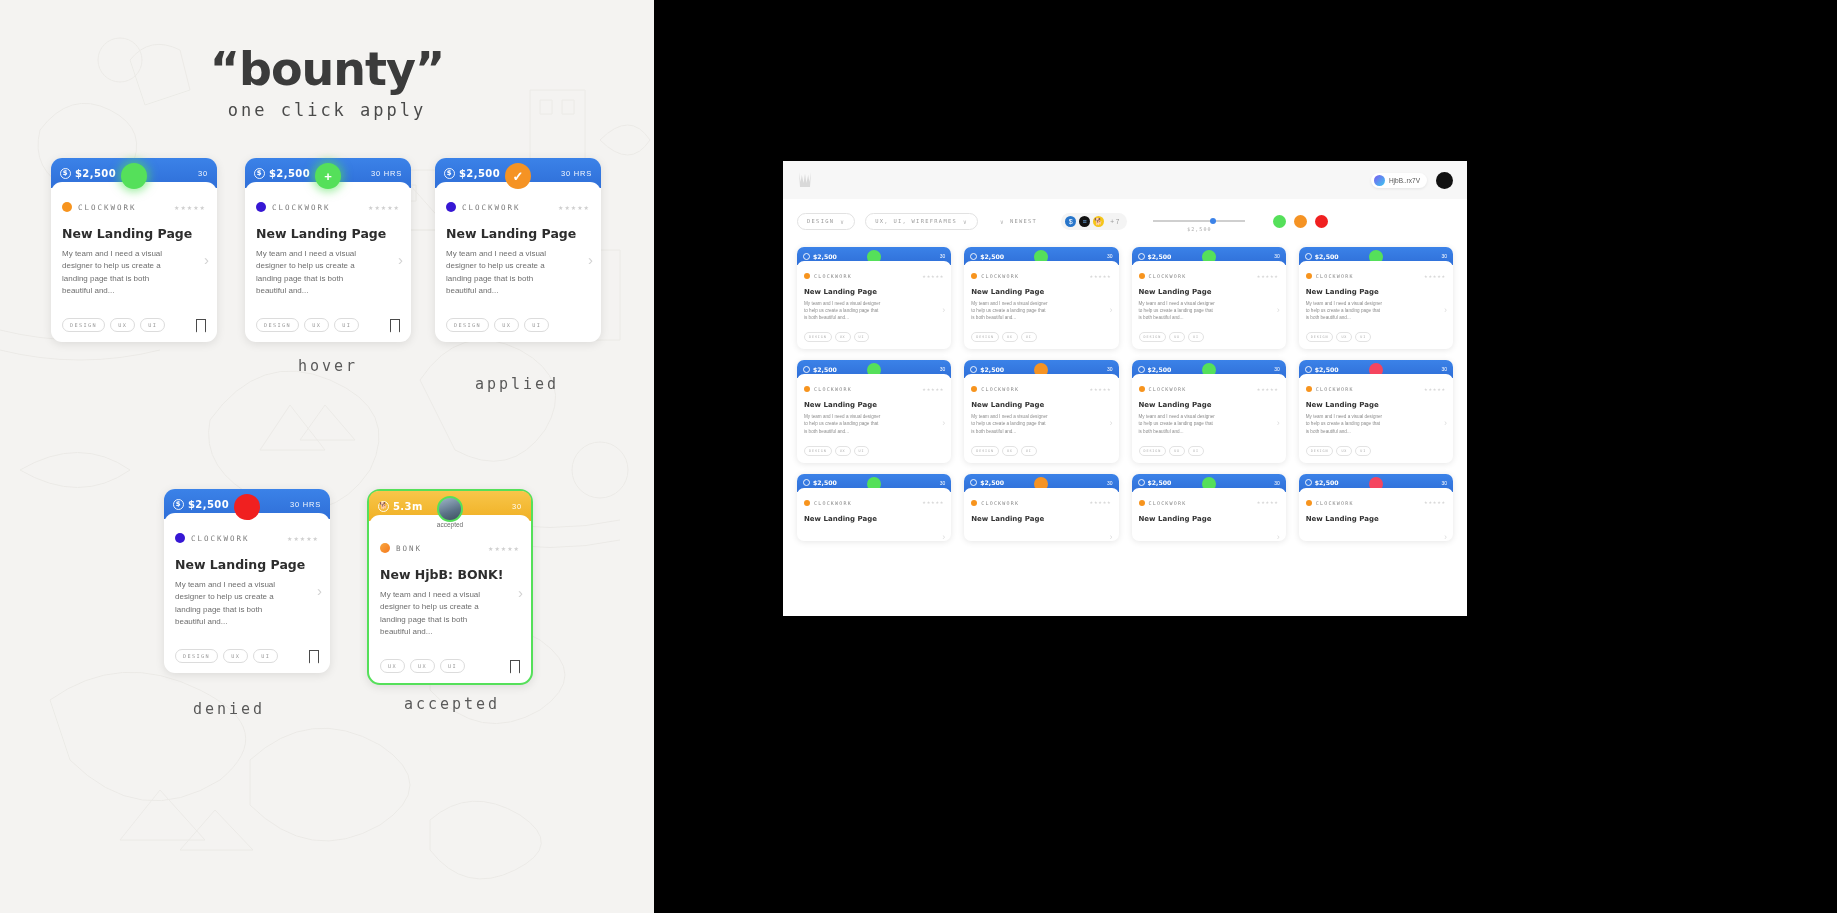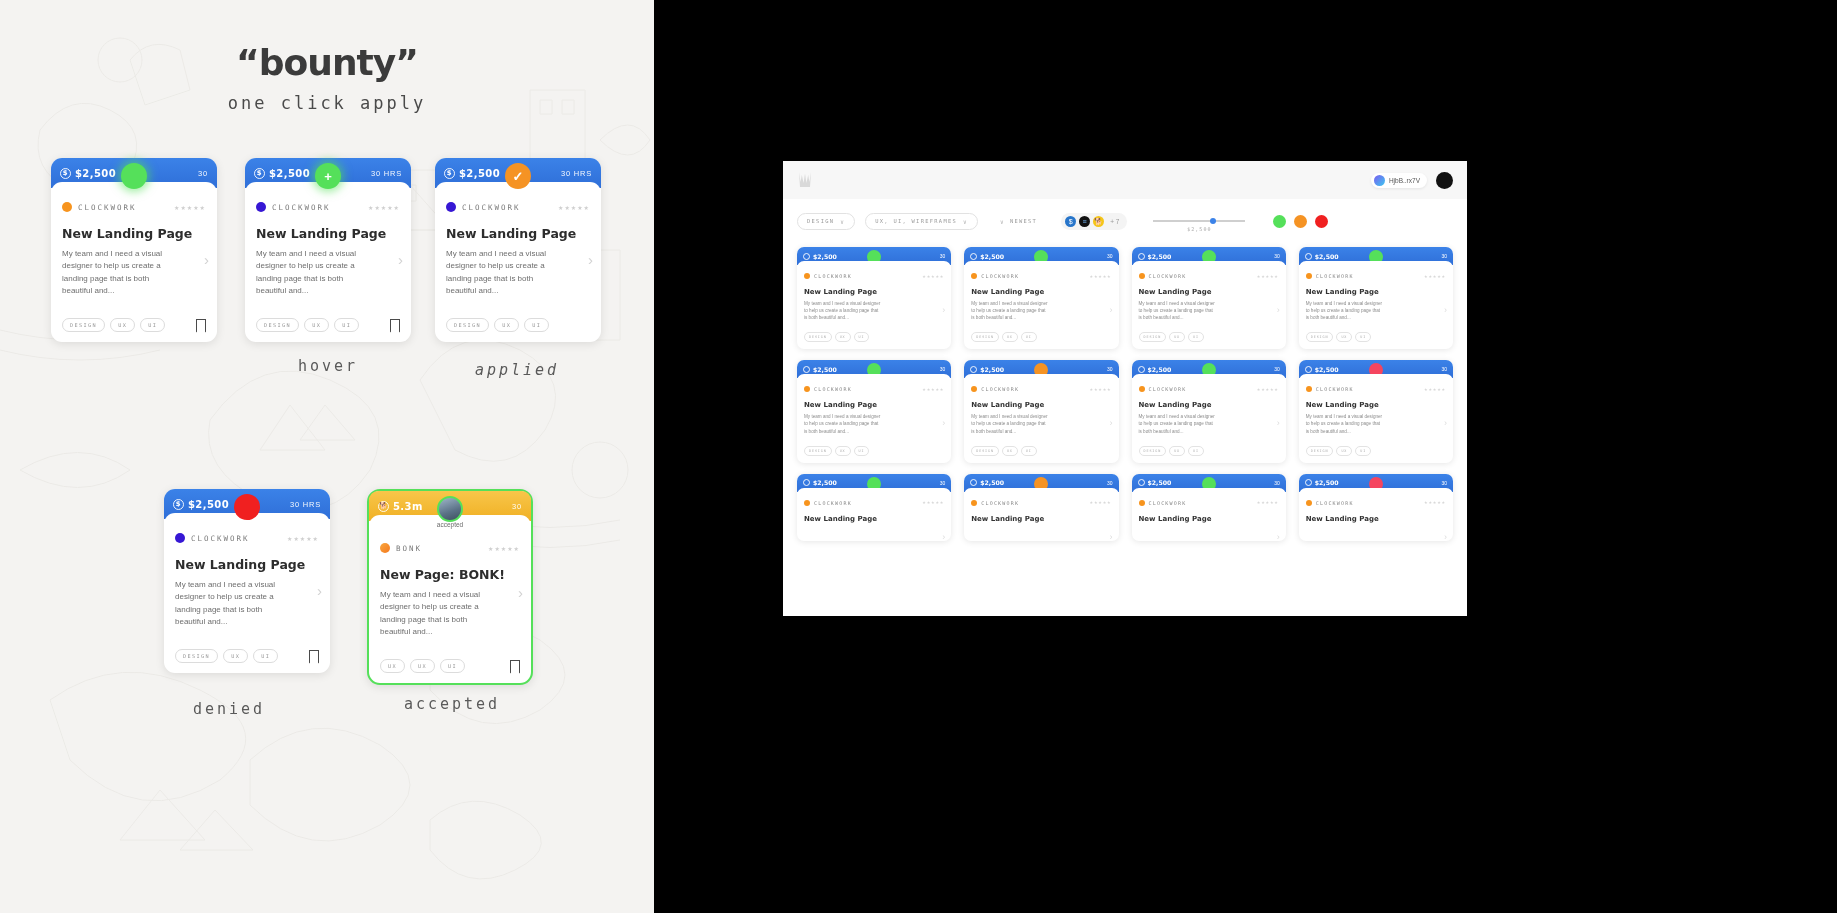--- a/index.html
+++ b/index.html
@@ -16,25 +16,25 @@
     background: #f4f3f1;
     overflow: hidden;
   }
   #left-panel .bg-texture {
     position: absolute; inset: 0;
     opacity: .5;
   }
 
   .headline-wrap { position: absolute; left: 0; top: 42px; width: 654px; text-align: center; }
   .headline {
-    font-size: 36px; font-weight: bold; color: #3b3b3b; letter-spacing: -1px;
+    font-size: 46px; font-weight: bold; color: #3b3b3b; letter-spacing: -1px;
     font-family: "DejaVu Sans", sans-serif;
   }
   .subhead {
-    font-size: 17px; color: #4a4a4a; letter-spacing: 3px; margin-top: 10px;
+    font-size: 17px; color: #4a4a4a; letter-spacing: 3px; margin-top: 4px;
     font-family: "DejaVu Sans Mono", monospace;
   }
 
   
   .card {
     position: absolute;
     width: 166px;
     background: #ffffff;
     border-radius: 11px;
     box-shadow: 0 2px 10px rgba(0,0,0,.10);
@@ -379,21 +379,21 @@
       <div class="card-title">New Landing Page</div>
       <div class="card-desc">My team and I need a visual designer to help us create a landing page that is both beautiful and...</div>
       <div class="chevron">›</div>
       <div class="tag-row">
         <span class="tag">DESIGN</span>
         <span class="tag">UX</span>
         <span class="tag">UI</span>
       </div>
     </div>
   </div>
-  <div class="state-label" style="left:417px; top:358px;font-style:italic;">applied</div>
+  <div class="state-label" style="left:417px; top:372px;">applied</div>
 
   <div class="card" style="left:164px; top:489px;">
     <div class="card-header">
       <span class="price">
         <span class="coin">$</span>
         <span>$2,500</span>
       </span>
       <span class="hrs">30 HRS</span>
     </div>
     <div class="card-body-notch"></div>
@@ -431,21 +431,21 @@
     <div class="status-dot avatar"></div>
     <div class="avatar-label">accepted</div>
     <div class="card-inner" style="padding-top:22px;">
       <div class="brand-row">
         <span class="brand">
           <span class="brand-dot ogrd"></span>
           <span class="brand-name">BONK</span>
         </span>
         <span class="stars">★★★★★</span>
       </div>
-      <div class="card-title">New Page: BONK!</div>
+      <div class="card-title">New HjbB: BONK!</div>
       <div class="card-desc">My team and I need a visual designer to help us create a landing page that is both beautiful and...</div>
       <div class="chevron">›</div>
       <div class="tag-row">
         <span class="tag">UX</span>
         <span class="tag">UX</span>
         <span class="tag">UI</span>
         <span class="bookmark"></span>
       </div>
     </div>
   </div>

